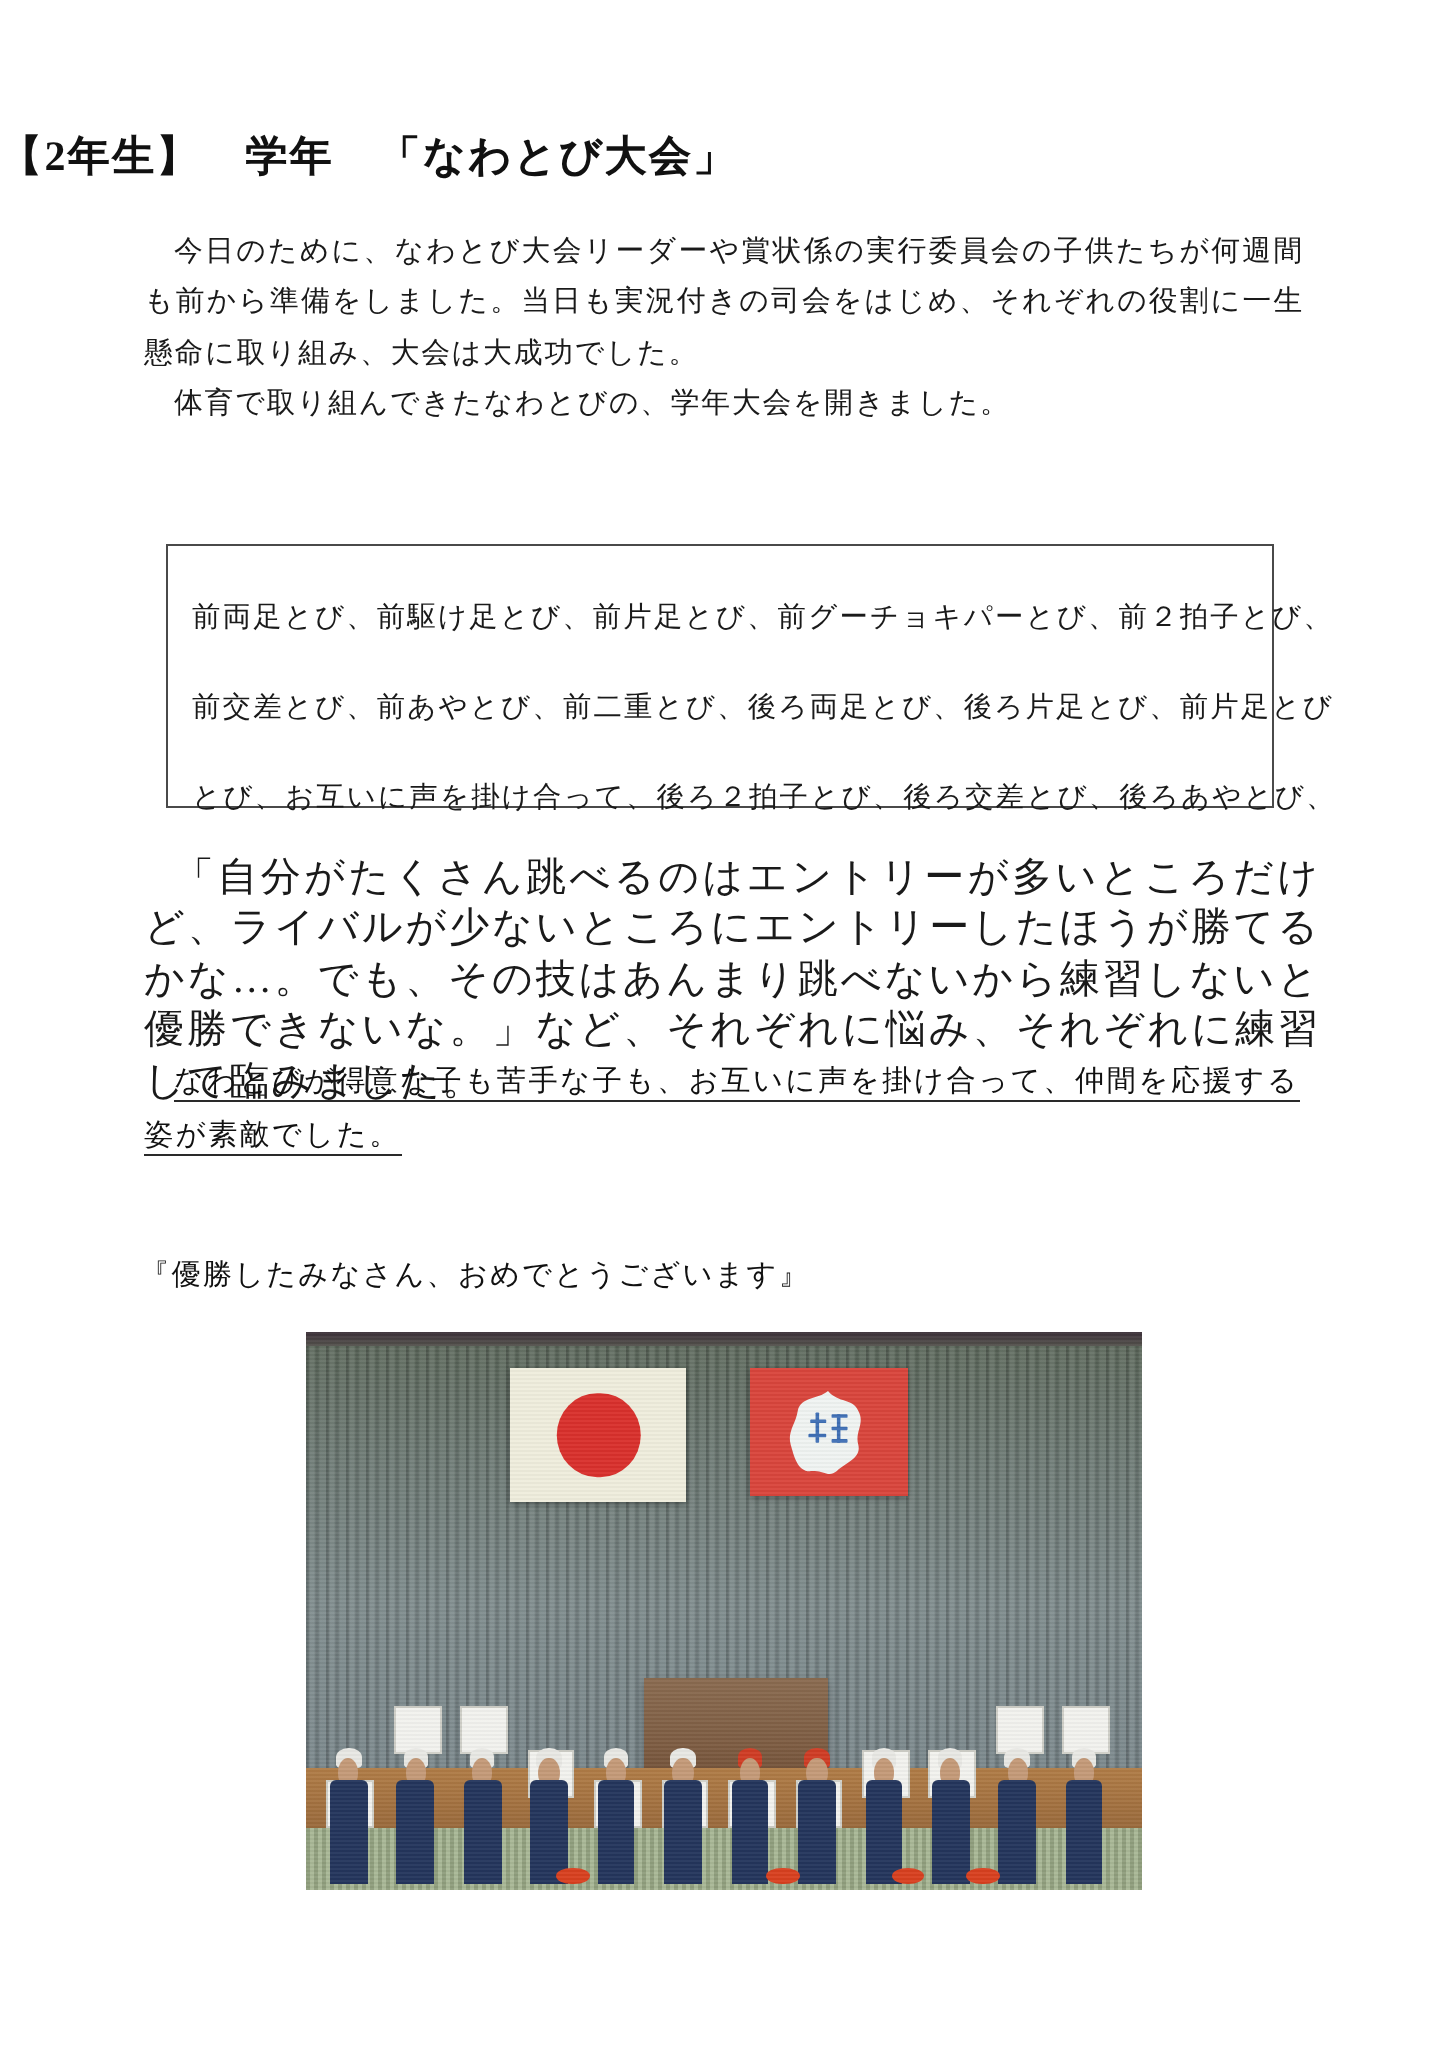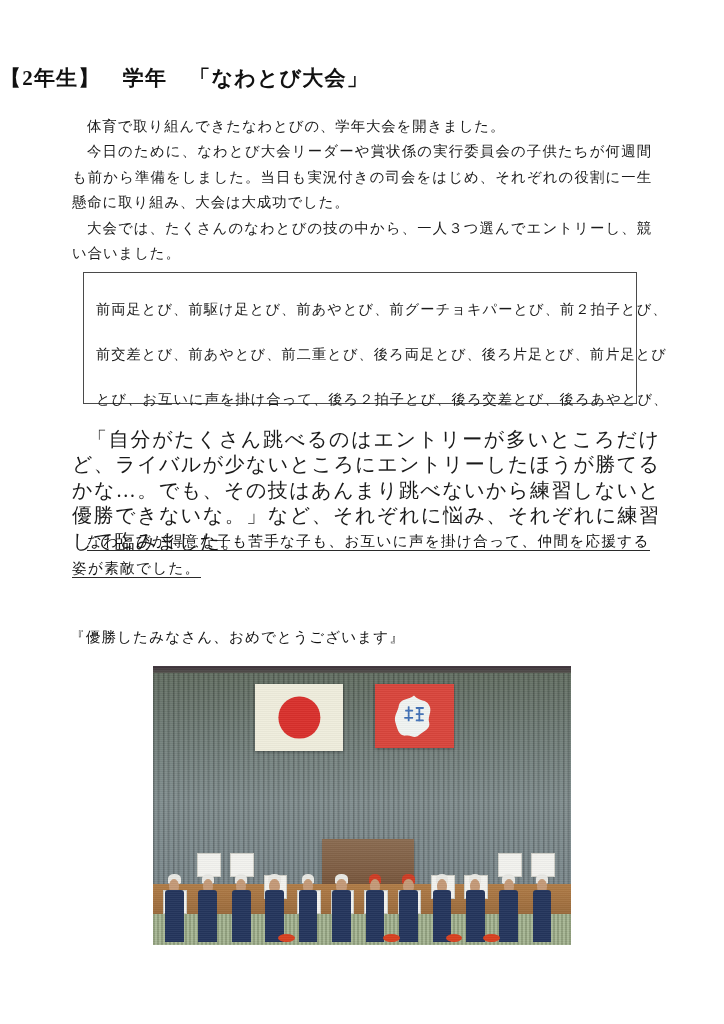--- a/index.html
+++ b/index.html
@@ -327,28 +327,27 @@
   }
 </style>
 </head>
 <body>
 
 <div class="page">
 
   <div class="doc-title">【2年生】　学年　「なわとび大会」</div>
 
   <div class="body-block">
+    <p class="para">今日のために、なわとび大会リーダーや賞状係の実行委員会の子供たちが何週間も前から準備をしました。当日も実況付きの司会をはじめ、それぞれの役割に一生懸命に取り組み、大会は大成功でした。</p>
     <p class="para">体育で取り組んできたなわとびの、学年大会を開きました。</p>
-    <p class="para">今日のために、なわとび大会リーダーや賞状係の実行委員会の子供たちが何週間も前から準備をしました。当日も実況付きの司会をはじめ、それぞれの役割に一生懸命に取り組み、大会は大成功でした。</p>
-    <p class="para">大会では、たくさんのなわとびの技の中から、一人３つ選んでエントリーし、競い合いました。</p>
   </div>
 
   <div class="tech-box">
     <div class="tech-box-inner">
-      <p class="tech-line">前両足とび、前駆け足とび、前あやとび、前グーチョキパーとび、前２拍子とび、</p>
+      <p class="tech-line">前両足とび、前駆け足とび、前片足とび、前グーチョキパーとび、前２拍子とび、</p>
       <p class="tech-line">前交差とび、前あやとび、前二重とび、後ろ両足とび、後ろ片足とび、前片足とび</p>
       <p class="tech-line">とび、お互いに声を掛け合って、後ろ２拍子とび、後ろ交差とび、後ろあやとび、</p>
     </div>
   </div>
 
   <div class="quote-block">
     <p class="para">「自分がたくさん跳べるのはエントリーが多いところだけど、ライバルが少ないところにエントリーしたほうが勝てるかな…。でも、その技はあんまり跳べないから練習しないと優勝できないな。」など、それぞれに悩み、それぞれに練習して臨みました。</p>
   </div>
 
   <div class="emph-block">

